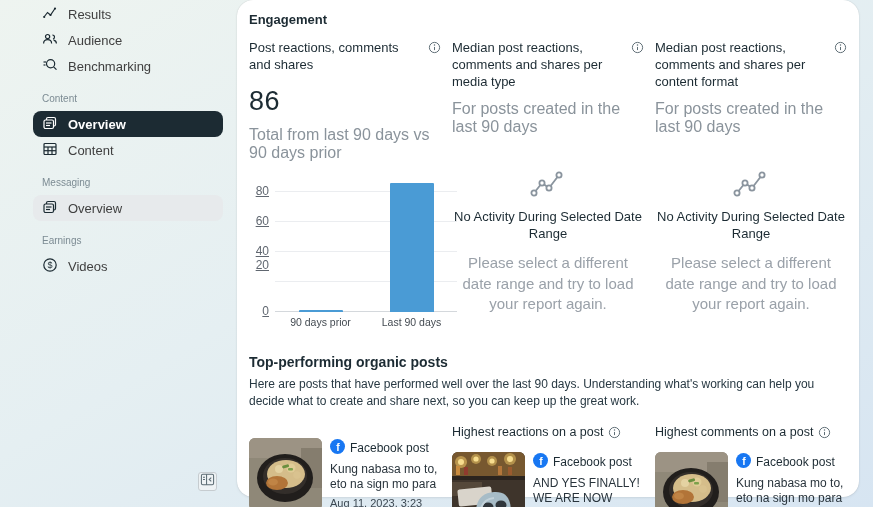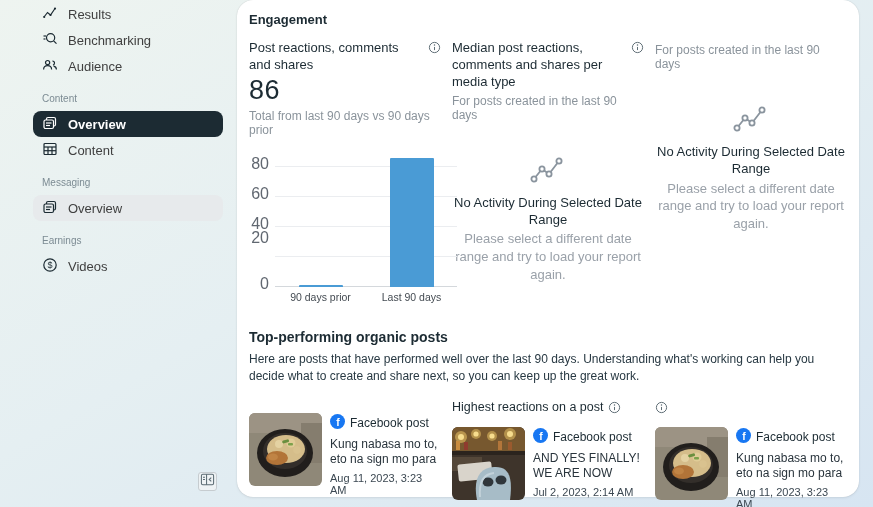--- a/index.html
+++ b/index.html
@@ -31,41 +31,41 @@
   .main {
     position:absolute; left:237px; top:0; width:622px; height:497px;
     background:#fff; border-radius:16px;
     box-shadow:0 0 1px rgba(0,0,0,.18), 0 1px 3px rgba(0,0,0,.07);
     padding:12px 12px 0 12px;
   }
   .eng-title { font-size:13px; font-weight:700; }
   .stats-grid { display:grid; grid-template-columns:192px 192px 192px; column-gap:11px; margin-top:13px; }
   .stat-head { display:flex; justify-content:space-between; align-items:flex-start; gap:6px; }
   .stat-title { font-size:13px; line-height:1.3; }
-  .stat-sub { font-size:12px; color:#8a939b; margin-top:3px; }
-  .stat-value { font-size:27px; font-weight:400; margin-top:1px; letter-spacing:.5px; }
+  .stat-sub { font-size:16px; color:#8a939b; margin-top:9px; }
+  .stat-value { font-size:27px; font-weight:400; margin-top:12px; letter-spacing:.5px; }
   .info { display:inline-flex; margin-top:1px; cursor:pointer; flex:0 0 auto; }
 
   
   .chart { margin-top:18px; }
   .plot { position:relative; height:132px; margin-left:26px; width:182px;
           display:flex; align-items:flex-end; }
   .gridline { position:absolute; left:0; right:0; height:1px; background:#ebedf0; }
   .gridline.zero { background:#d4d8dc; }
   .ytick { position:absolute; left:-26px; width:20px; text-align:right;
-           font-size:16px; color:#606770; }
+           font-size:12px; color:#606770;text-decoration:underline; }
   .bar-slot { flex:1; display:flex; justify-content:center; align-items:flex-end; height:100%; position:relative; }
   .bar { width:44px; border-radius:1px 1px 0 0; }
   .xlabels { display:flex; margin-left:26px; width:182px; margin-top:4px; }
   .xlabel { flex:1; text-align:center; font-size:10.5px; color:#444b52; }
 
   
   .empty { margin-top:34px; text-align:center; padding:0 2px; }
   .empty-title { font-size:13px; line-height:1.3; margin-top:8px; }
-  .empty-msg { font-size:13px; color:#9aa1a9; line-height:1.35; margin-top:2px; }
+  .empty-msg { font-size:15px; color:#9aa1a9; line-height:1.35; margin-top:11px; }
 
   
   .posts-section { margin-top:26px; }
   .posts-title { font-size:14px; font-weight:700; }
   .posts-desc { font-size:12px; line-height:1.4; margin-top:6px; color:#283943; max-width:598px; }
   .posts-grid { display:grid; grid-template-columns:192px 192px 192px; column-gap:11px; margin-top:16px; }
   .metric-head { display:flex; align-items:center; gap:5px; font-size:12.5px; }
   .post-card { display:flex; gap:8px; margin-top:13px; cursor:pointer; }
   .thumb { width:73px; height:73px; border-radius:6px; overflow:hidden; flex:0 0 auto; }
   .thumb svg { display:block; }
@@ -84,35 +84,35 @@
     <span><svg width="16" height="16" viewBox="0 0 16 16" fill="none" stroke="#1c2b33" stroke-width="1.2">
           <path d="M2,12 L5.5,7.5 L8.5,10 L13,3.5"></path>
           <circle cx="2.2" cy="12" r="1.1" fill="#1c2b33" stroke="none"></circle>
           <circle cx="8.5" cy="10" r="1.1" fill="#1c2b33" stroke="none"></circle>
           <circle cx="13" cy="3.6" r="1.1" fill="#1c2b33" stroke="none"></circle>
         </svg></span>
     <span>Results</span>
   </div>
   <div class="nav-item">
     <span><svg width="16" height="16" viewBox="0 0 16 16" fill="none" stroke="#1c2b33" stroke-width="1.2">
+          <circle cx="5.6" cy="5.6" r="2.1"></circle>
+          <path d="M1.6,12.5 C1.6,9.9 3.3,8.6 5.6,8.6 C7.9,8.6 9.6,9.9 9.6,12.5"></path>
+          <path d="M10.4,4 C11.6,4 12.5,5 12.5,6.1 C12.5,7.1 11.8,7.9 11,8.1"></path>
+          <path d="M11.6,9.2 C13.4,9.6 14.4,10.9 14.4,12.5"></path>
+        </svg></span>
+    <span>Audience</span>
+  </div>
+  <div class="nav-item">
+    <span><svg width="16" height="16" viewBox="0 0 16 16" fill="none" stroke="#1c2b33" stroke-width="1.2">
           <line x1="1.5" y1="5" x2="4" y2="5"></line>
           <line x1="1.5" y1="8" x2="3.5" y2="8"></line>
           <circle cx="8.6" cy="6.8" r="4.1"></circle>
           <line x1="11.6" y1="9.8" x2="14.5" y2="12.7"></line>
         </svg></span>
     <span>Benchmarking</span>
-  </div>
-  <div class="nav-item">
-    <span><svg width="16" height="16" viewBox="0 0 16 16" fill="none" stroke="#1c2b33" stroke-width="1.2">
-          <circle cx="5.6" cy="5.6" r="2.1"></circle>
-          <path d="M1.6,12.5 C1.6,9.9 3.3,8.6 5.6,8.6 C7.9,8.6 9.6,9.9 9.6,12.5"></path>
-          <path d="M10.4,4 C11.6,4 12.5,5 12.5,6.1 C12.5,7.1 11.8,7.9 11,8.1"></path>
-          <path d="M11.6,9.2 C13.4,9.6 14.4,10.9 14.4,12.5"></path>
-        </svg></span>
-    <span>Audience</span>
   </div>
 
   <div class="section-label">Content</div>
   <div class="nav-item active">
     <span><svg width="16" height="16" viewBox="0 0 16 16" fill="none" stroke="#ffffff" stroke-width="1.2">
           <rect x="4.5" y="2.5" width="9" height="8.5" rx="1.5"></rect>
           <rect x="2" y="5" width="9.5" height="8.5" rx="1.5" fill="#1c2b33"></rect>
           <line x1="4" y1="8" x2="9.5" y2="8"></line>
           <line x1="4" y1="10.5" x2="8" y2="10.5"></line>
         </svg></span>
@@ -225,20 +225,30 @@
               <circle cx="12" cy="13" r="2.6" fill="#fff"></circle>
               <circle cx="19" cy="18" r="2.6" fill="#fff"></circle>
               <circle cx="29" cy="5" r="2.6" fill="#fff"></circle>
             </svg></span>
         <div class="empty-title">No Activity During Selected Date Range</div>
         <div class="empty-msg">Please select a different date range and try to load your report again.</div>
       </div>
     </div>
 
     <div>
+      <div class="stat-head">
+        <span class="stat-title">Median post reactions, comments and shares per content format</span>
+        <span class="info">
+            <svg width="13" height="13" viewBox="0 0 16 16" fill="none" stroke="#5a6a72" stroke-width="1.2">
+              <circle cx="8" cy="8" r="6.3"></circle>
+              <line x1="8" y1="7.3" x2="8" y2="11.2"></line>
+              <circle cx="8" cy="4.9" r=".9" fill="#5a6a72" stroke="none"></circle>
+            </svg>
+          </span>
+      </div>
       <div class="stat-sub">For posts created in the last 90 days</div>
       <div class="empty">
         <span><svg width="36" height="27" viewBox="0 0 36 27" fill="none" stroke="#8a949e" stroke-width="1.8">
               <path d="M4,23 L12,13 L19,18 L29,5"></path>
               <circle cx="4" cy="23" r="2.6" fill="#fff"></circle>
               <circle cx="12" cy="13" r="2.6" fill="#fff"></circle>
               <circle cx="19" cy="18" r="2.6" fill="#fff"></circle>
               <circle cx="29" cy="5" r="2.6" fill="#fff"></circle>
             </svg></span>
         <div class="empty-title">No Activity During Selected Date Range</div>
@@ -334,20 +344,21 @@
             </div>
             <div class="caption">AND YES FINALLY! WE ARE NOW RELOCATED AND WE...</div>
             <div class="post-date">Jul 2, 2023, 2:14 AM</div>
           </div>
         </div>
         <div class="footnote"><span>This post received </span><span class="pct">300%</span><span> more reactions (80 reactions) than your median post (20 reactions) on Facebook.</span></div>
       </div>
 
       <div>
         <div class="metric-head">
+          <span>Highest comments on a post</span>
           <span class="info">
               <svg width="13" height="13" viewBox="0 0 16 16" fill="none" stroke="#5a6a72" stroke-width="1.2">
                 <circle cx="8" cy="8" r="6.3"></circle>
                 <line x1="8" y1="7.3" x2="8" y2="11.2"></line>
                 <circle cx="8" cy="4.9" r=".9" fill="#5a6a72" stroke="none"></circle>
               </svg>
             </span>
         </div>
         <div class="post-card">
           <div class="thumb">

